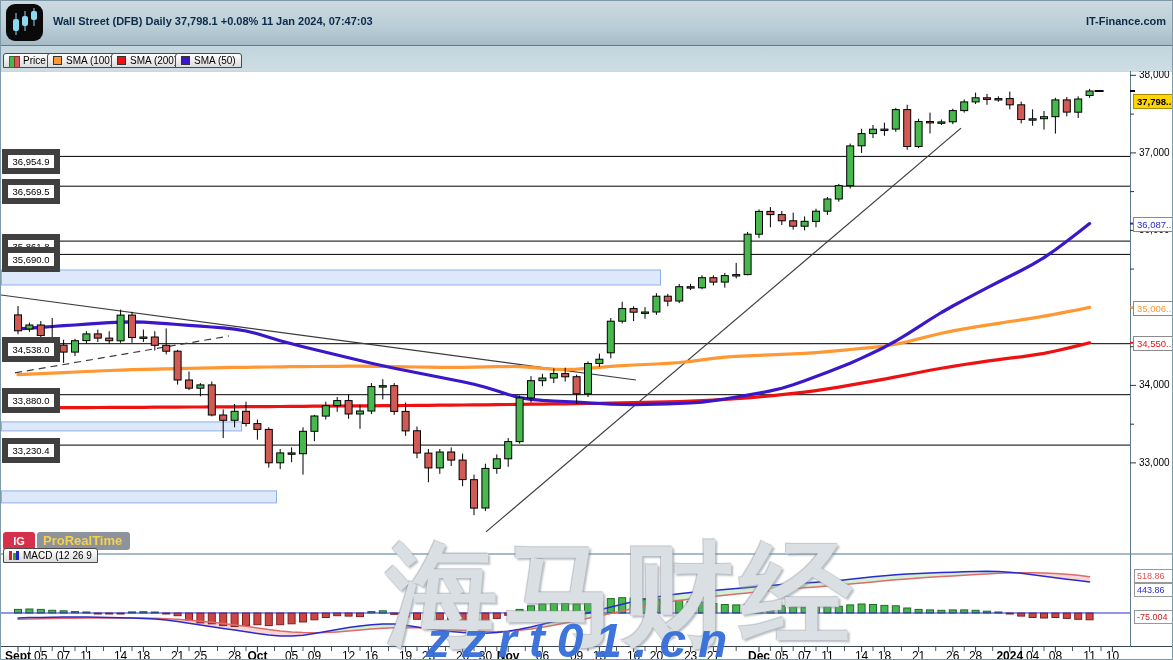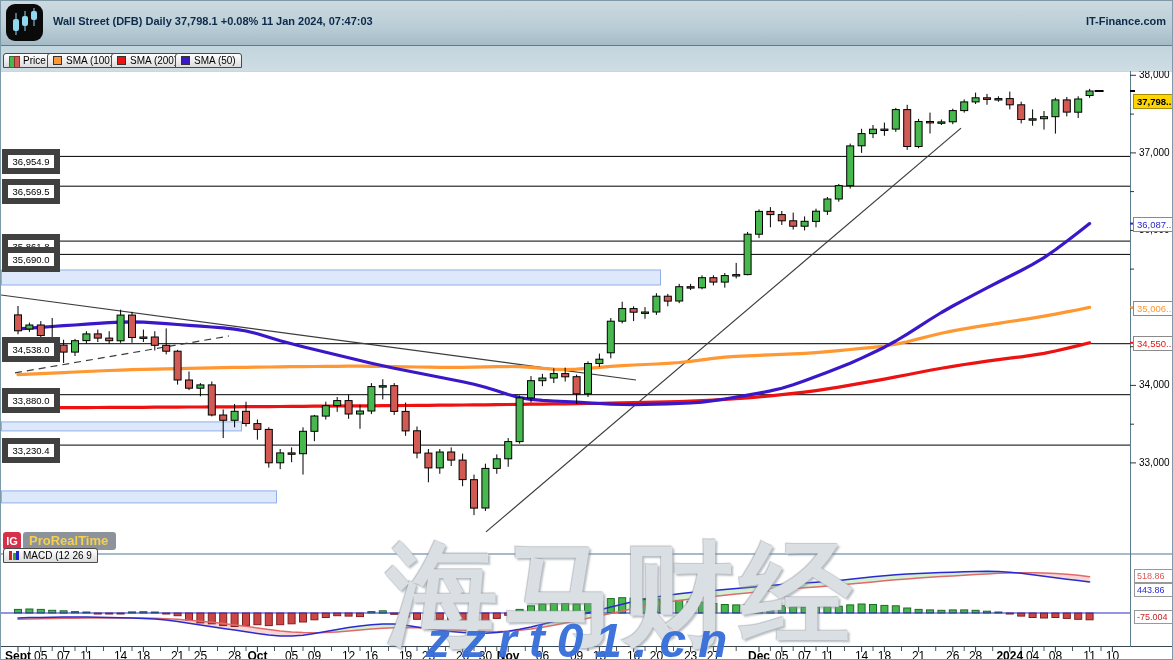--- a/index.html
+++ b/index.html
@@ -25,21 +25,21 @@
   .lbl{position:absolute;font-size:9.5px;color:#000;white-space:nowrap;z-index:5;}
   .levelbox{position:absolute;left:1px;width:46px;height:13px;background:#fff;border:6px solid #404040;
             font-size:9.5px;line-height:13px;text-align:center;z-index:5;}
   .axbox{position:absolute;left:1132px;width:42px;height:13px;background:#fff;border:1px solid #8a8a8a;
          font-size:9.5px;line-height:13px;text-align:left;padding-left:3px;z-index:6;white-space:nowrap;}
   .datelbl{position:absolute;top:648px;font-size:12px;color:#000;z-index:5;transform:translateX(-50%);}
   .macdlbl{position:absolute;left:1133px;width:40px;height:12px;background:#fff;border:1px solid #999;
            font-size:9px;line-height:12px;padding-left:2px;z-index:5;white-space:nowrap;}
   
   #prt{position:absolute;left:2px;top:530px;height:19px;display:flex;align-items:center;z-index:7;}
-  #prt .ig{width:18px;height:18px;background:#d6304a;color:#fff;font-weight:bold;font-size:11px;
+  #prt .ig{width:32px;height:18px;background:#d6304a;color:#fff;font-weight:bold;font-size:11px;
            display:flex;align-items:center;justify-content:center;border-radius:3px;margin-right:2px;}
   #prt .prtxt{background:rgba(120,128,138,0.85);color:#f7cf4e;font-weight:bold;font-size:13px;
               padding:1px 8px 2px 6px;border-radius:3px;}
   #macdtab{position:absolute;left:2px;top:547px;z-index:7;}
   .macd-ic{width:10px;height:9px;display:inline-block;position:relative;}
   .macd-ic i{position:absolute;bottom:0;width:3px;display:block;}
   
   #wm1{position:absolute;left:385px;top:538px;z-index:8;font-size:112px;font-weight:bold;letter-spacing:6px;
        color:rgba(244,246,248,0.72);text-shadow:0 0 1px #98a2ac,2px 2px 2px rgba(130,140,150,0.55),-1px -1px 1px rgba(130,140,150,0.45);
        pointer-events:none;line-height:1;}

